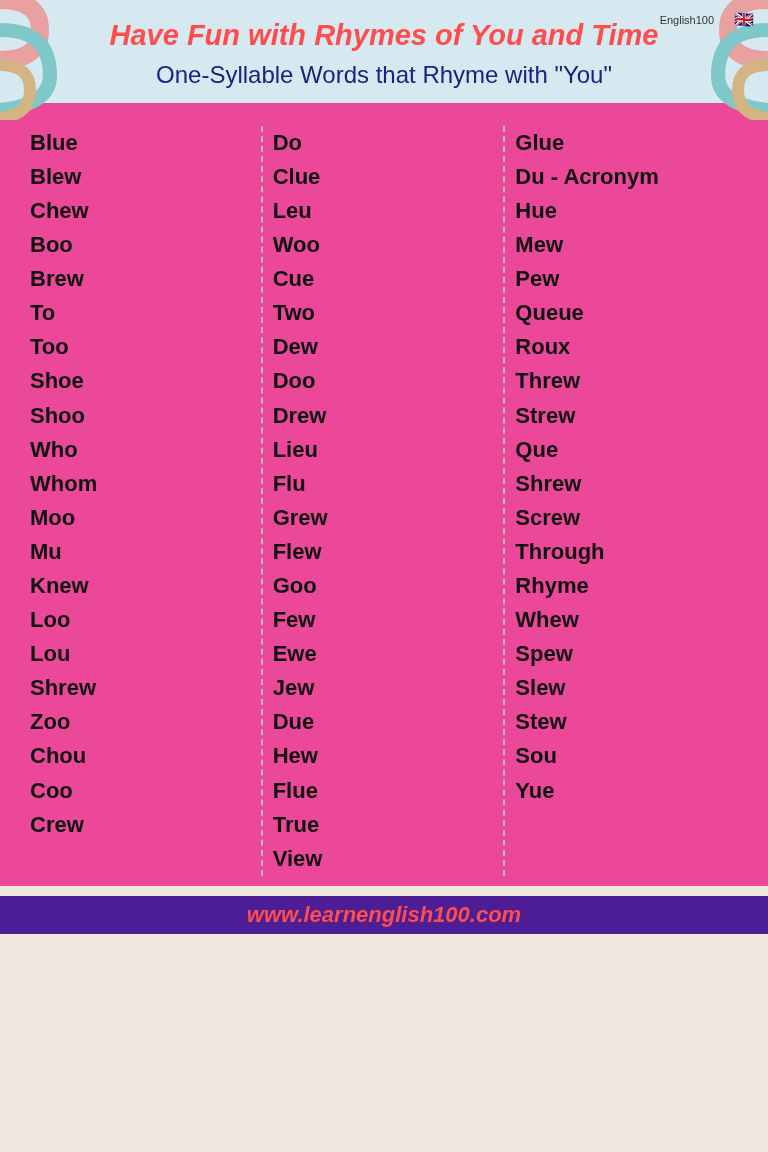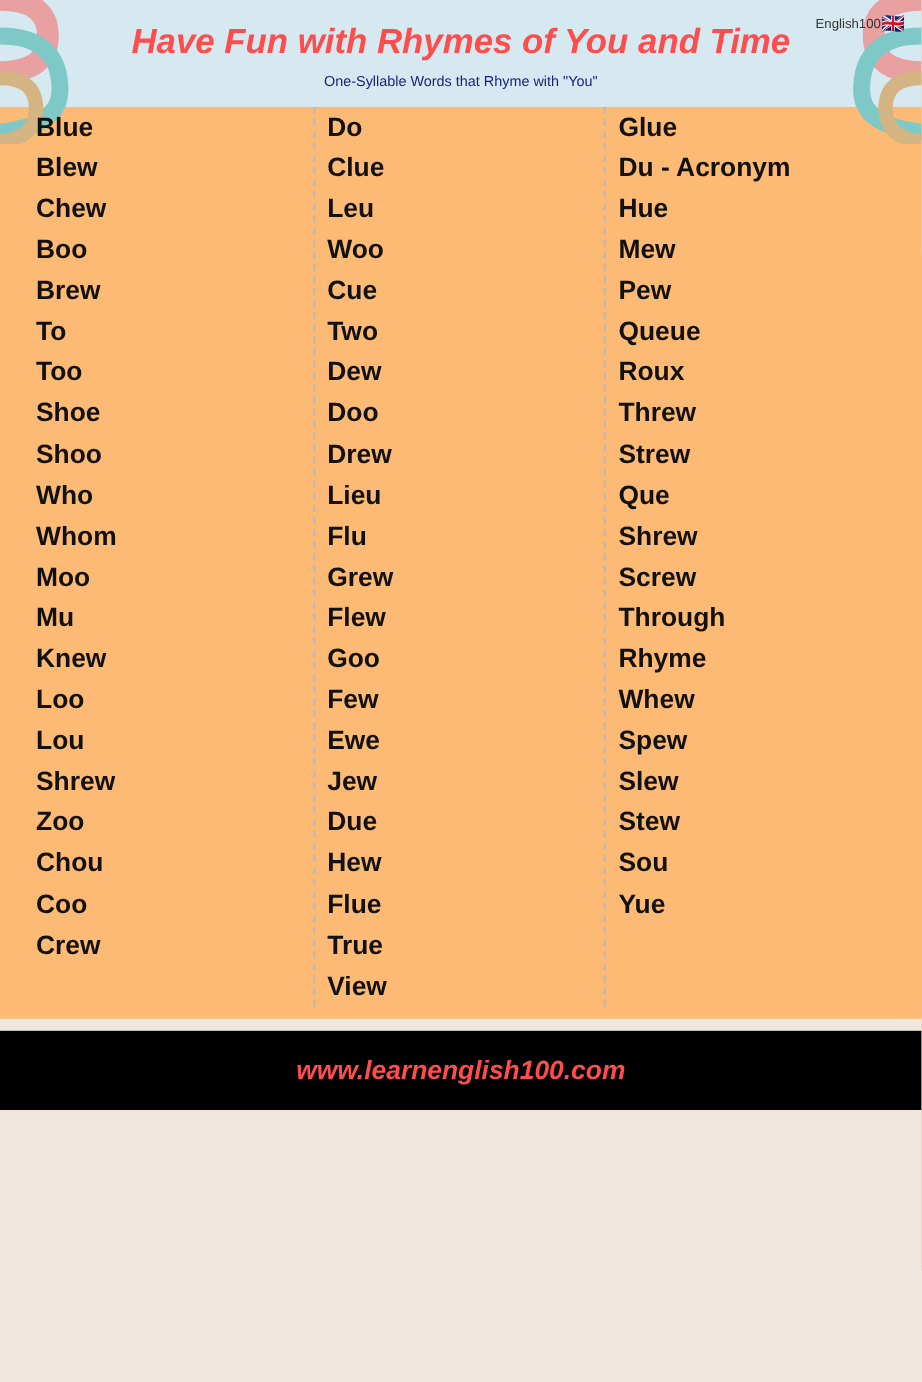--- a/index.html
+++ b/index.html
@@ -22,60 +22,60 @@
     .header-title {
       font-size: 29px;
       font-weight: 700;
       color: #ff4d4d;
       line-height: 1.2;
       font-style: italic;
       text-align: center;
     }
 
     .header-subtitle {
-      font-size: 12px;
+      font-size: 24px;
       font-weight: 700;
       color: #1a237e;
       margin-top: 8px;
     }
 
     .header-subtitle span {
       font-weight: 400;
     }
 
     .brand {
       position: absolute;
       top: 10px;
       right: 14px;
       font-size: 11px;
       color: #333;
       display: flex;
       align-items: center;
-      gap: 0;
+      gap: 20px;
     }
 
     
     .arc-left {
       position: absolute;
       left: 0;
       top: 0;
       width: 70px;
       height: 120px;
     }
     .arc-right {
       position: absolute;
       right: 0;
       top: 0;
       width: 70px;
       height: 120px;
     }
 
     .content {
-      padding: 0 20px 10px;
-      background: #fdba74;
+      padding: 23px 20px 10px;
+      background: #ec4899;
     }
 
     .columns {
       display: flex;
       gap: 0;
       justify-content: space-between;
     }
 
     .column {
       flex: 1;
@@ -95,23 +95,23 @@
 
     .word-item {
       font-size: 22px;
       font-weight: 800;
       color: #111;
       line-height: 1.55;
       display: block;
     }
 
     .footer {
-      background: #000000;
+      background: #4c1d95;
       text-align: center;
-      padding: 20px 10px;
+      padding: 6px 10px;
       margin-top: 10px;
     }
 
     .footer-url {
       font-size: 22px;
       font-weight: 900;
       color: #ff4d4d;
       font-style: italic;
     }
 

